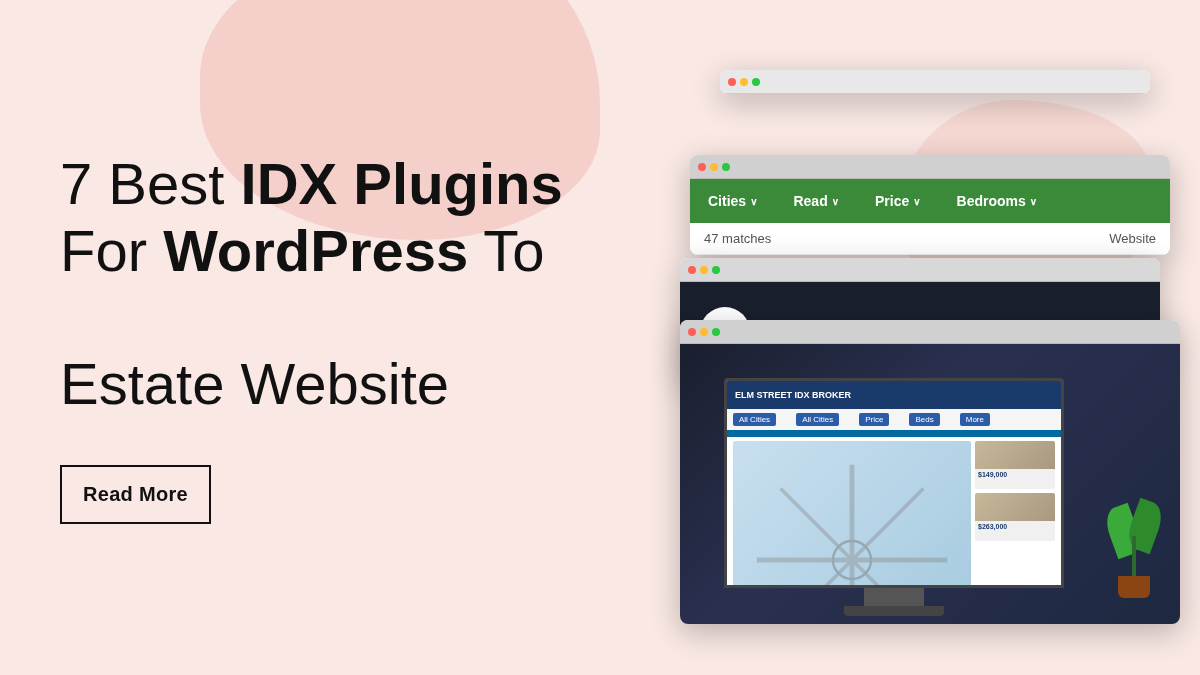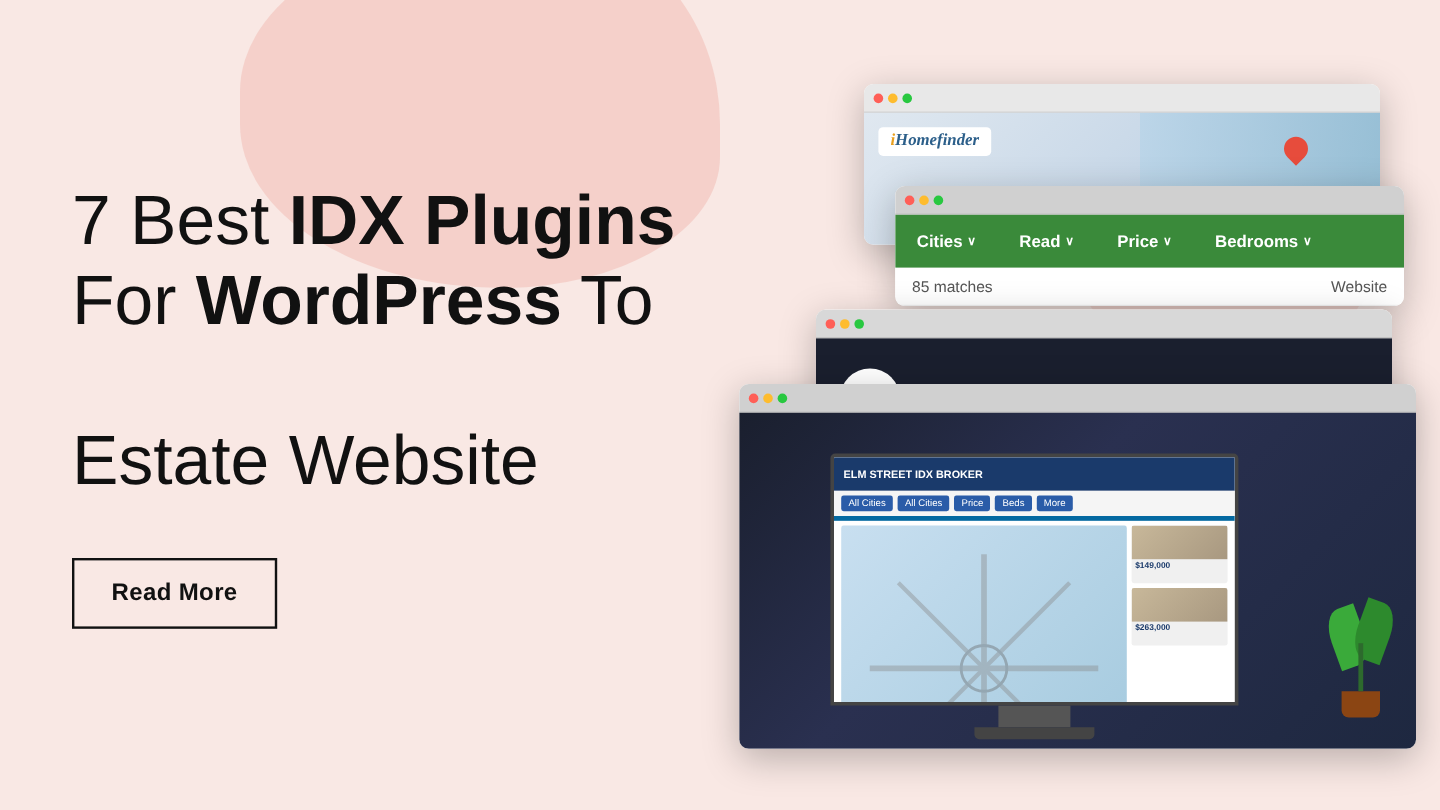--- a/index.html
+++ b/index.html
@@ -65,21 +65,21 @@
       font-weight: 400;
     }
 
     .headline strong {
       font-weight: 900;
     }
 
     .read-more-btn {
       display: inline-block;
       border: 2.5px solid #111;
-      padding: 16px 31px;
+      padding: 16px 21px;
       font-size: 20px;
       font-weight: 700;
       color: #111;
       background: transparent;
       cursor: pointer;
       font-family: Arial, sans-serif;
       width: fit-content;
       letter-spacing: 0.3px;
     }
 
@@ -172,21 +172,21 @@
       top: 20px;
       width: 20px;
       height: 20px;
       background: #e74c3c;
       border-radius: 50% 50% 50% 0;
       transform: rotate(-45deg);
     }
 
     
     .window-greenbar {
-      width: 424px;
+      width: 480px;
       top: 115px;
       right: -30px;
       z-index: 4;
     }
 
     .window-greenbar .browser-titlebar {
       background: #d0d0d0;
       border-bottom: 1px solid #bbb;
     }
 
@@ -269,21 +269,21 @@
     .showcase-text {
       font-size: 26px;
       font-weight: 800;
       color: white;
       letter-spacing: 1px;
       font-family: Arial, sans-serif;
     }
 
     
     .window-idxbroker {
-      width: 564px;
+      width: 500px;
       top: 280px;
       right: -40px;
       z-index: 6;
     }
 
     .window-idxbroker .browser-titlebar {
       background: #d0d0d0;
       border-bottom: 1px solid #bbb;
     }
 
@@ -324,24 +324,24 @@
 
     .monitor-nav-logo {
       color: white;
       font-size: 9px;
       font-weight: bold;
       font-family: Arial, sans-serif;
     }
 
     .monitor-filters {
       display: flex;
-      gap: 4px;
+      gap: 20px;
       padding: 4px 6px;
       background: #f5f5f5;
-      border-bottom: 4px solid #0369a1;
+      border-bottom: 7px solid #0369a1;
     }
 
     .filter-chip {
       background: #2a5ca8;
       color: white;
       font-size: 8px;
       padding: 2px 6px;
       border-radius: 2px;
       font-family: Arial, sans-serif;
     }
@@ -429,45 +429,38 @@
     <button class="read-more-btn">Read More</button>
   </div>
 
   <div class="right-section">
 
     <div class="browser-window window-ihomefinder">
       <div class="browser-titlebar">
         <div class="dot dot-red"></div>
         <div class="dot dot-yellow"></div>
         <div class="dot dot-green"></div>
-      </div>
-      <div class="ihomefinder-content">
-        <div class="ihomefinder-logo">
-          <em><span>i</span>Homefinder</em>
-        </div>
-        <div class="map-overlay"></div>
-        <div class="map-pin"></div>
       </div>
     </div>
 
     <div class="browser-window window-greenbar">
       <div class="browser-titlebar">
         <div class="dot dot-red"></div>
         <div class="dot dot-yellow"></div>
         <div class="dot dot-green"></div>
       </div>
       <div class="greenbar-content">
         <div class="green-nav">
           <div class="green-nav-item">Cities</div>
           <div class="green-nav-item">Read</div>
           <div class="green-nav-item">Price</div>
           <div class="green-nav-item">Bedrooms</div>
         </div>
         <div class="green-results-bar">
-          <span>85 matches</span>
+          <span>47 matches</span>
           <span>Website</span>
         </div>
       </div>
     </div>
 
     <div class="browser-window window-showcase">
       <div class="browser-titlebar">
         <div class="dot dot-red"></div>
         <div class="dot dot-yellow"></div>
         <div class="dot dot-green"></div>

